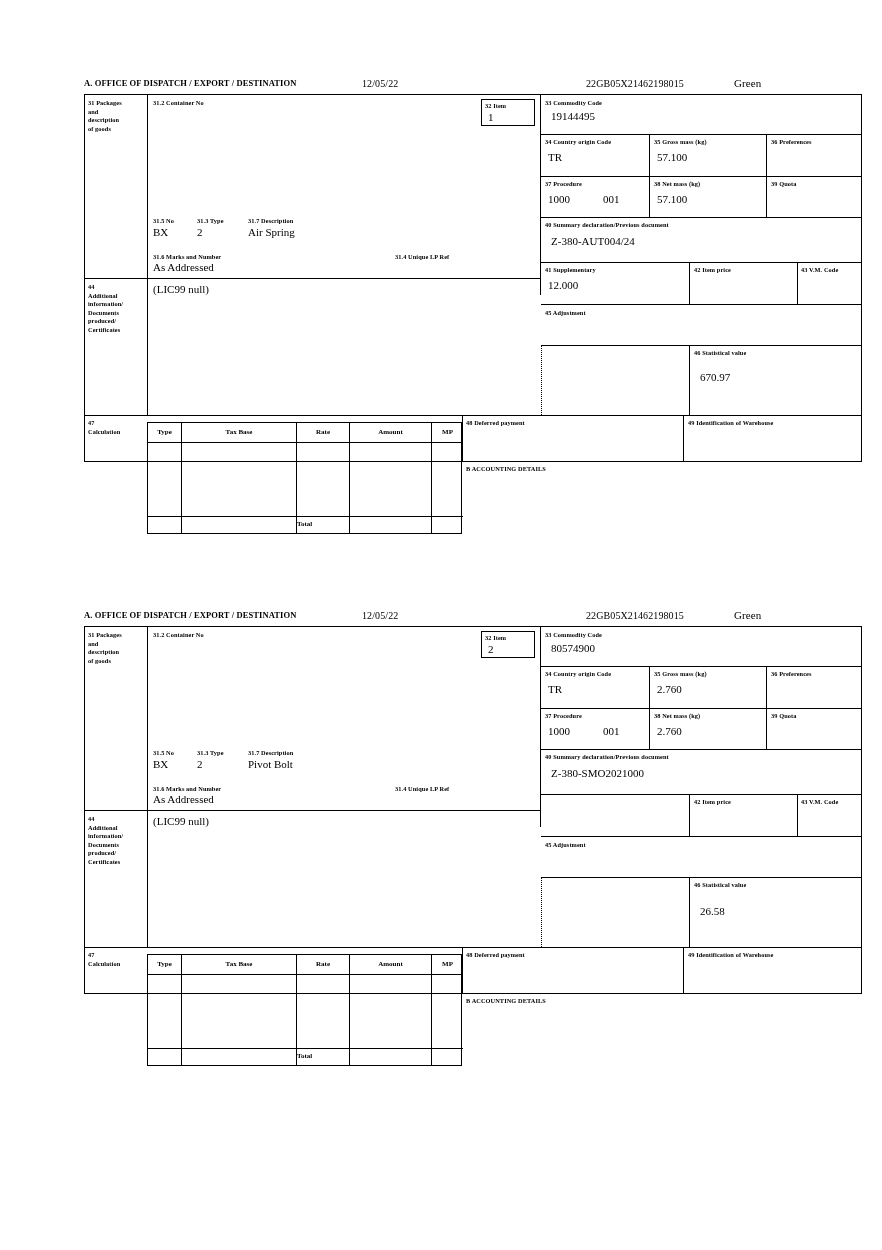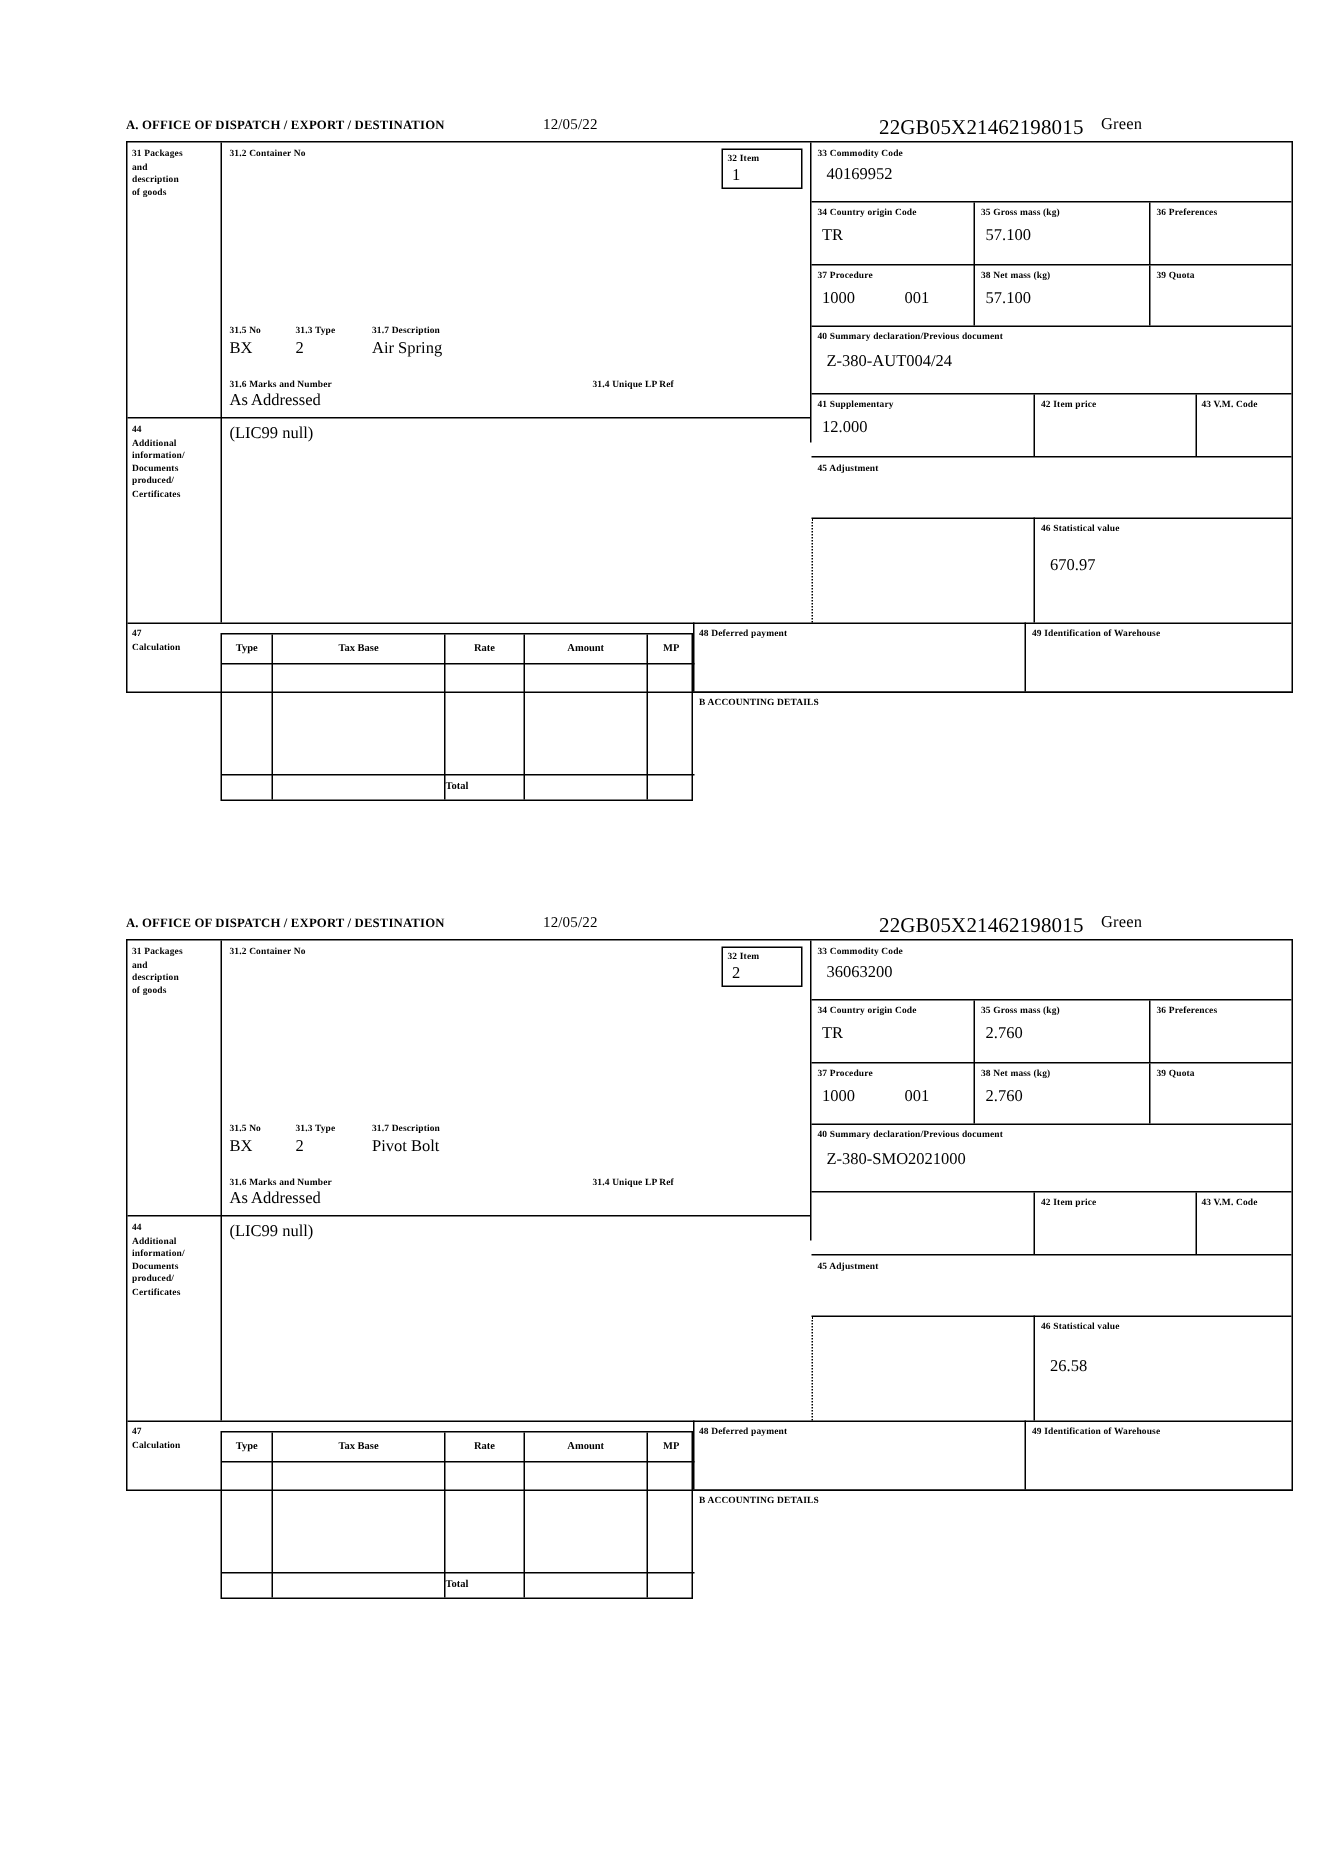--- a/index.html
+++ b/index.html
@@ -44,21 +44,21 @@
   .hdr .date {
     position: absolute;
     left: 278px;
     top: 0;
     font-size: 10px;
   }
   .hdr .mrn {
     position: absolute;
     left: 502px;
     top: 0;
-    font-size: 14px;
+    font-size: 10px;
   }
   .hdr .lane {
     position: absolute;
     left: 650px;
     top: -1px;
     font-size: 11px;
   }
 
   
   .box {
@@ -178,21 +178,21 @@
       <div class="cell val" style="left:163px; top:131px;">Air Spring</div>
 
       <div class="cell lbl" style="left:68px; top:158px;">31.6 Marks and Number</div>
       <div class="cell val" style="left:68px; top:166px;">As Addressed</div>
 
       <div class="cell lbl" style="left:310px; top:158px;">31.4 Unique LP Ref</div>
       <div class="cell val-sm" style="left:310px; top:166px;"></div>
 
       <div class="cell" style="left:456px; top:0; width:320px; height:39px;">
         <div class="lbl" style="position:absolute; left:4px; top:4px;">33 Commodity Code</div>
-        <div class="val" style="position:absolute; left:10px; top:15px;">40169952</div>
+        <div class="val" style="position:absolute; left:10px; top:15px;">19144495</div>
       </div>
       <div class="hdiv" style="top:39px; left:456px; width:320px;"></div>
 
       <div class="cell" style="left:456px; top:40px; width:108px; height:41px;">
         <div class="lbl" style="position:absolute; left:4px; top:3px;">34 Country origin Code</div>
         <div class="val" style="position:absolute; left:7px; top:16px;">TR</div>
       </div>
       <div class="vdiv" style="left:564px; top:40px; height:82px;"></div>
       <div class="cell" style="left:565px; top:40px; width:116px; height:41px;">
         <div class="lbl" style="position:absolute; left:4px; top:3px;">35 Gross mass (kg)</div>
@@ -349,21 +349,21 @@
       <div class="cell val" style="left:163px; top:131px;">Pivot Bolt</div>
 
       <div class="cell lbl" style="left:68px; top:158px;">31.6 Marks and Number</div>
       <div class="cell val" style="left:68px; top:166px;">As Addressed</div>
 
       <div class="cell lbl" style="left:310px; top:158px;">31.4 Unique LP Ref</div>
       <div class="cell val-sm" style="left:310px; top:166px;"></div>
 
       <div class="cell" style="left:456px; top:0; width:320px; height:39px;">
         <div class="lbl" style="position:absolute; left:4px; top:4px;">33 Commodity Code</div>
-        <div class="val" style="position:absolute; left:10px; top:15px;">36063200</div>
+        <div class="val" style="position:absolute; left:10px; top:15px;">80574900</div>
       </div>
       <div class="hdiv" style="top:39px; left:456px; width:320px;"></div>
 
       <div class="cell" style="left:456px; top:40px; width:108px; height:41px;">
         <div class="lbl" style="position:absolute; left:4px; top:3px;">34 Country origin Code</div>
         <div class="val" style="position:absolute; left:7px; top:16px;">TR</div>
       </div>
       <div class="vdiv" style="left:564px; top:40px; height:82px;"></div>
       <div class="cell" style="left:565px; top:40px; width:116px; height:41px;">
         <div class="lbl" style="position:absolute; left:4px; top:3px;">35 Gross mass (kg)</div>

